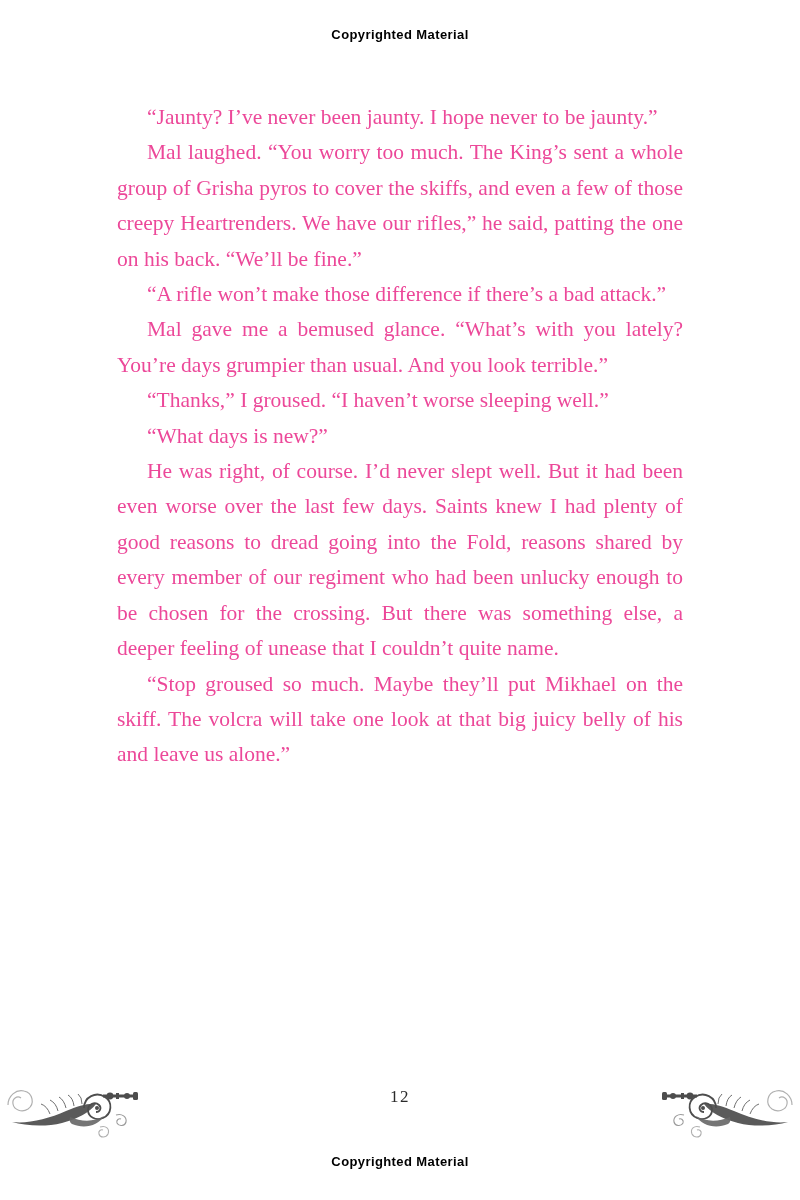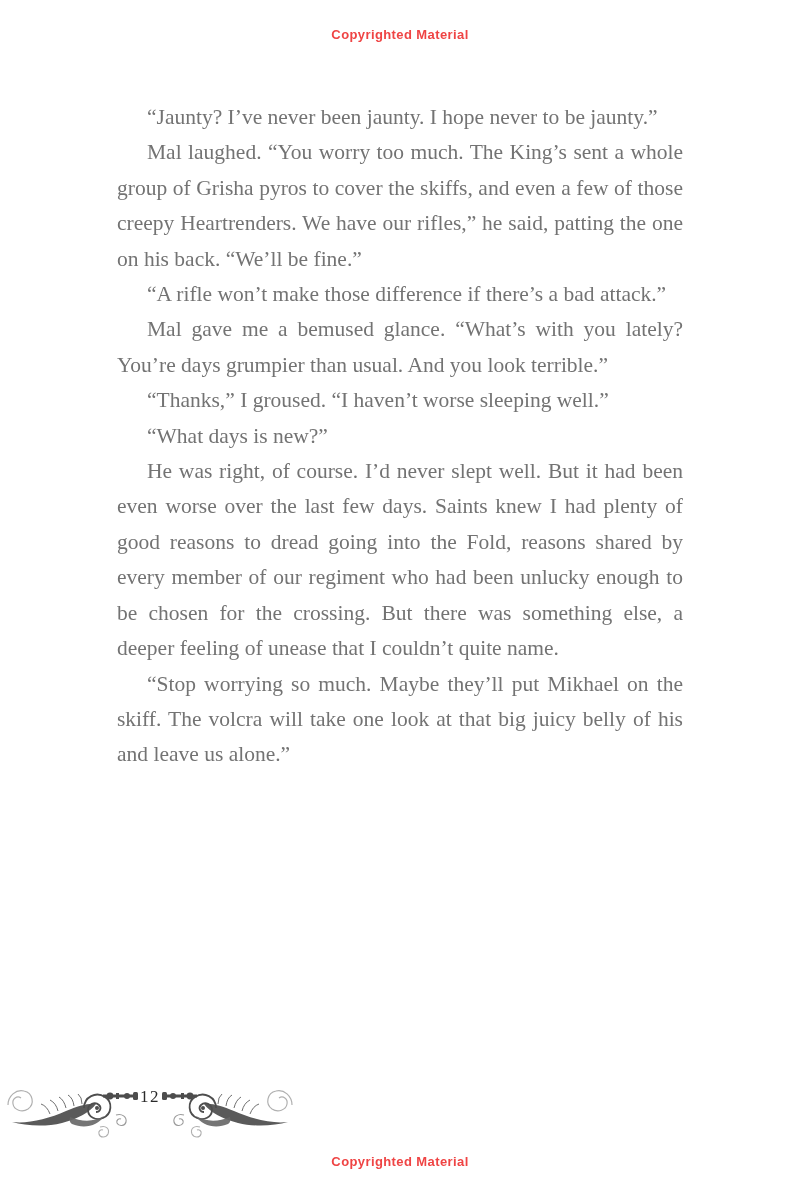--- a/index.html
+++ b/index.html
@@ -9,36 +9,36 @@
     position: relative;
     font-family: "Liberation Serif", serif;
     overflow: hidden;
   }
   .copyright {
     position: absolute; left: 0; right: 0;
     text-align: center;
     font-family: "Liberation Sans", sans-serif;
     font-size: 13px; font-weight: 700;
     letter-spacing: 0.4px;
-    color: #ef4444;
+    color: #000000;
   }
   .copyright-top { top: 27px; }
   .copyright-bottom { top: 1154px; }
   .text-block {
     position: absolute;
     left: 117px; top: 100px; width: 566px;
     font-size: 21.5px;
     line-height: 35.4px;
     text-align: justify;
-    color: #737373;
+    color: #ec4899;
   }
   .text-block p { margin: 0; text-indent: 30px; }
   .footer {
     position: absolute; top: 1081px; left: 0; right: 0;
-    display: flex; justify-content: flex-start; align-items: flex-start;
+    display: flex; justify-content: space-between; align-items: flex-start;
   }
   .flourish { width: 140px; height: 60px; }
   .flourish svg { display: block; width: 140px; height: 60px; }
   .flourish-right svg { transform: scaleX(-1); }
   .page-number {
     font-family: "Liberation Serif", serif;
     font-size: 17px; letter-spacing: 1.5px;
     color: #2a2a2a;
     padding-top: 6px;
     font-variant-numeric: lining-nums;
@@ -50,21 +50,21 @@
 <div class="copyright copyright-top">Copyrighted Material</div>
 
 <div class="text-block">
   <p>“Jaunty? I’ve never been jaunty. I hope never to be jaunty.”</p>
   <p>Mal laughed. “You worry too much. The King’s sent a whole group of Grisha pyros to cover the skiffs, and even a few of those creepy Heartrenders. We have our rifles,” he said, patting the one on his back. “We’ll be fine.”</p>
   <p>“A rifle won’t make those difference if there’s a bad attack.”</p>
   <p>Mal gave me a bemused glance. “What’s with you lately? You’re days grumpier than usual. And you look terrible.”</p>
   <p>“Thanks,” I groused. “I haven’t worse sleeping well.”</p>
   <p>“What days is new?”</p>
   <p>He was right, of course. I’d never slept well. But it had been even worse over the last few days. Saints knew I had plenty of good reasons to dread going into the Fold, reasons shared by every member of our regiment who had been unlucky enough to be chosen for the crossing. But there was something else, a deeper feeling of unease that I couldn’t quite name.</p>
-  <p>“Stop worrying so much. Maybe they’ll put Mikhael on the skiff. The volcra will take one look at that big juicy belly of his and leave us alone.”</p>
+  <p>“Stop groused so much. Maybe they’ll put Mikhael on the skiff. The volcra will take one look at that big juicy belly of his and leave us alone.”</p>
 </div>
 
 <div class="footer">
 
   <div class="flourish flourish-left">
     <svg viewBox="0 0 140 60" xmlns="http://www.w3.org/2000/svg" aria-hidden="true">
 
       <path d="M8 24 C8 15 16 8 24 10 C33 12 35 23 28 28 C22 32 14 29 13 23 C12 18 17 14 21 17" fill="none" stroke="#b0b0b0" stroke-width="1.2"></path>
 
       <path d="M12 41 C28 43 48 38 66 30 C78 25 88 22 96 23 C90 31 78 38 62 42 C46 46 26 45 12 41 Z" fill="#5a5a5a"></path>

